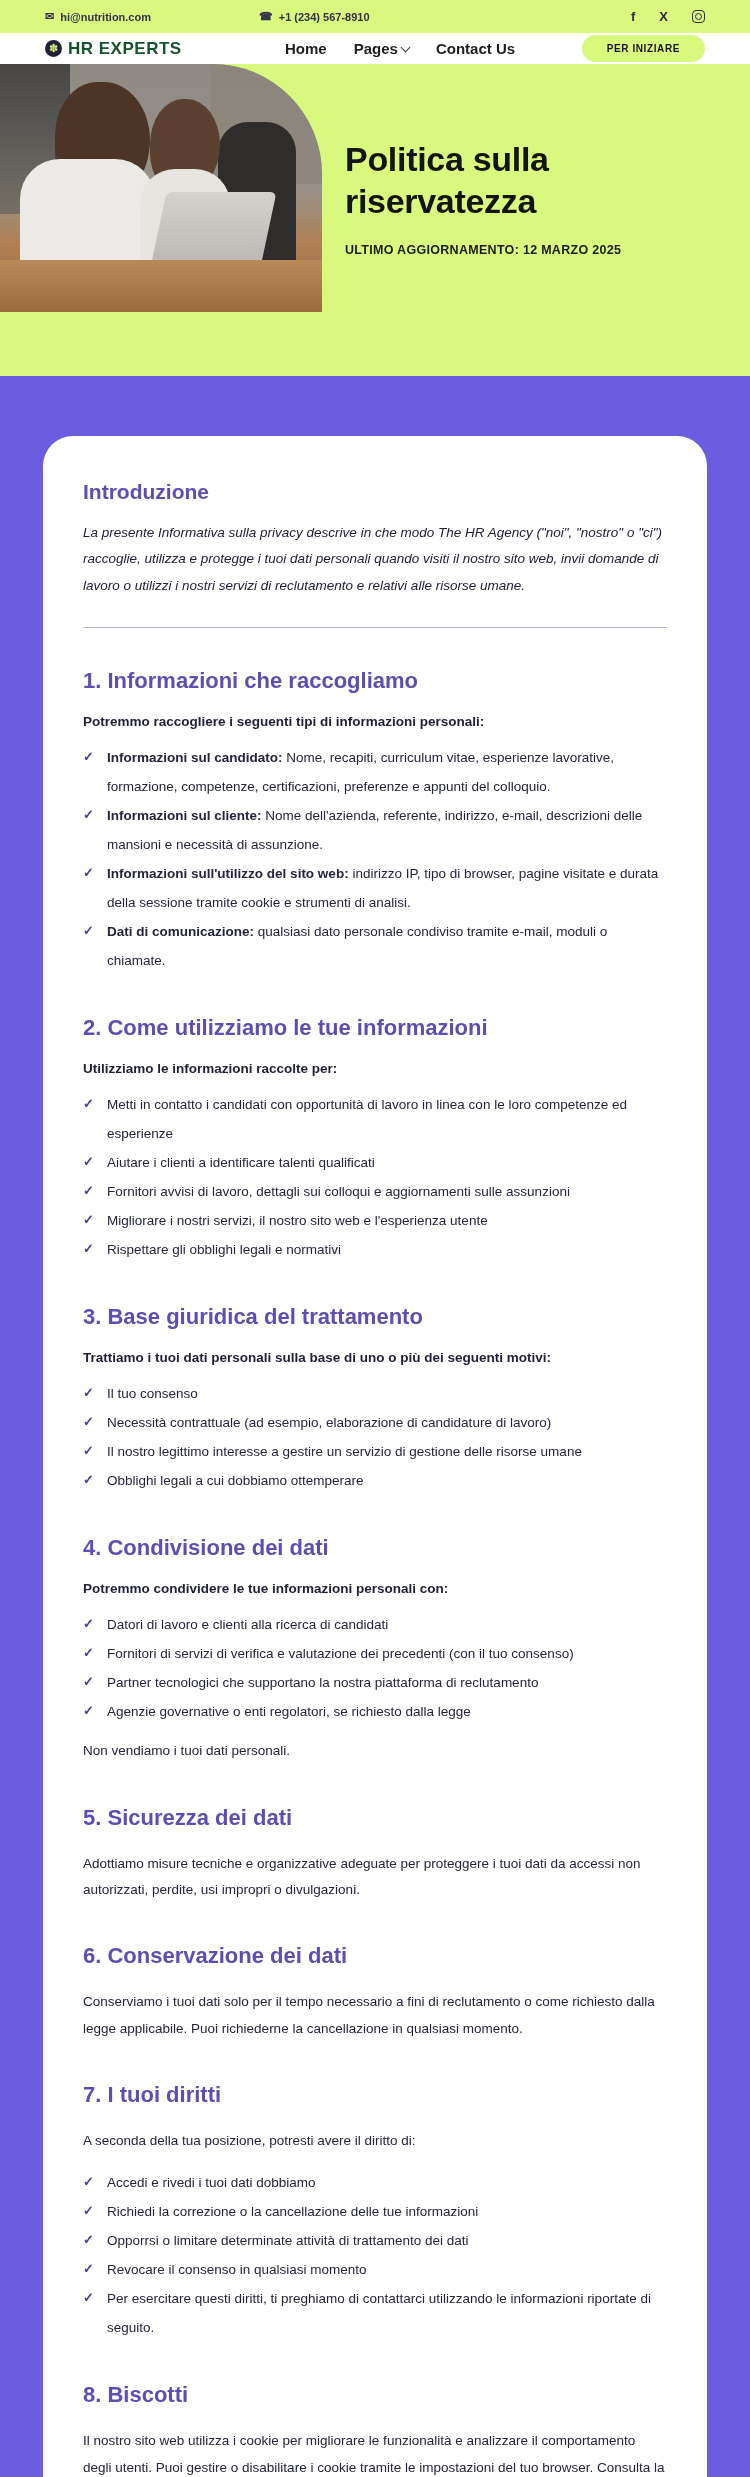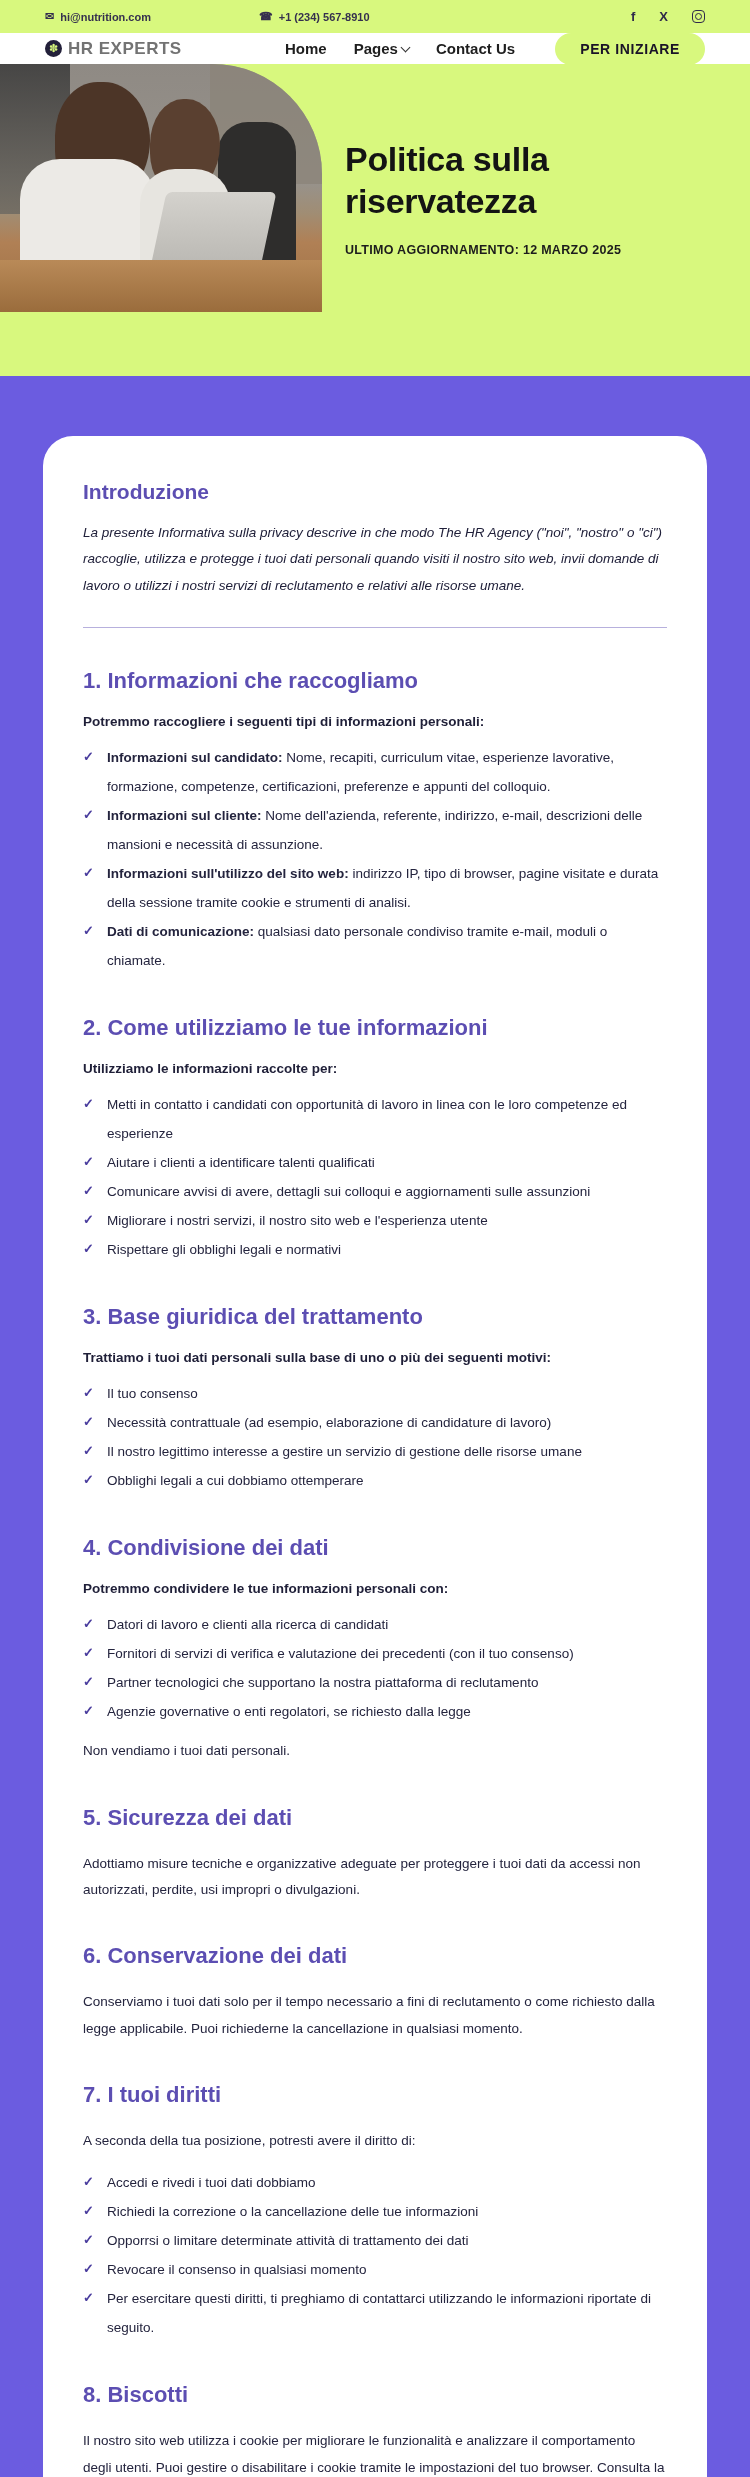--- a/index.html
+++ b/index.html
@@ -13,27 +13,27 @@
   .topbar-phone{margin-left:108px;}
   .topbar-social{margin-left:auto;display:flex;align-items:center;gap:24px;}
   .glyph{font-weight:bold;}
   .social-glyph{font-size:13px;font-weight:bold;color:#2f2a4a;}
   .insta{width:11px;height:11px;border:1.6px solid #2f2a4a;border-radius:4px;display:inline-block;position:relative;}
   .insta::after{content:"";position:absolute;inset:2px;border:1.4px solid #2f2a4a;border-radius:50%;}
 
   
   .header{background:#ffffff;height:31px;display:flex;align-items:center;padding:0 45px;box-sizing:border-box;position:relative;}
   .logo{display:flex;align-items:center;gap:6px;}
-  .logo-text{font-size:17px;font-weight:bold;color:#737373;letter-spacing:0.5px;}
+  .logo-text{font-size:17px;font-weight:bold;color:#14532d;letter-spacing:0.5px;}
   .logo-badge{width:17px;height:17px;border-radius:50%;background:#23203a;display:flex;align-items:center;justify-content:center;
               color:#d8f87e;font-size:11px;line-height:1;}
   .nav{position:absolute;left:285px;display:flex;align-items:center;gap:27px;font-size:15px;font-weight:bold;color:#1e1e1e;}
   .nav-item{display:flex;align-items:center;gap:4px;cursor:pointer;}
   .chev{width:6px;height:6px;border-right:1.5px solid #333;border-bottom:1.5px solid #333;transform:rotate(45deg);margin-top:-3px;}
-  .cta{margin-left:auto;background:#d8f87e;border-radius:16px;padding:8px 25px;font-size:14px;font-weight:bold;
+  .cta{margin-left:auto;background:#d8f87e;border-radius:16px;padding:8px 25px;font-size:10px;font-weight:bold;
        letter-spacing:0.6px;color:#191327;cursor:pointer;text-align:center;}
 
   
   .hero{position:relative;height:312px;background:#d8f87e;}
   .hero-photo{position:absolute;left:0;top:0;width:322px;height:248px;border-radius:0 110px 0 0;overflow:hidden;
               background:linear-gradient(180deg,#8f8a84 0%,#97928b 48%,#a08d74 60%,#b08055 72%,#9c6f42 100%);}
   .ph{position:absolute;}
   .ph-window{left:0;top:0;width:70px;height:150px;background:linear-gradient(180deg,#3a3a3a,#6e6a62);opacity:.85;}
   .ph-board{left:210px;top:0;width:120px;height:120px;background:#8a8378;opacity:.7;}
   .ph-chair{left:218px;top:58px;width:78px;height:150px;background:#2e2d2c;border-radius:30px 30px 10px 10px;}
@@ -171,21 +171,21 @@
                   <span class="b-text"><span>Metti in contatto i candidati con opportunità di lavoro in linea con le loro competenze ed esperienze</span></span>
                 </li>
 
                 <li class="bullet">
                   <span class="check">✓</span>
                   <span class="b-text"><span>Aiutare i clienti a identificare talenti qualificati</span></span>
                 </li>
 
                 <li class="bullet">
                   <span class="check">✓</span>
-                  <span class="b-text"><span>Comunicare avvisi di avere, dettagli sui colloqui e aggiornamenti sulle assunzioni</span></span>
+                  <span class="b-text"><span>Fornitori avvisi di lavoro, dettagli sui colloqui e aggiornamenti sulle assunzioni</span></span>
                 </li>
 
                 <li class="bullet">
                   <span class="check">✓</span>
                   <span class="b-text"><span>Migliorare i nostri servizi, il nostro sito web e l'esperienza utente</span></span>
                 </li>
 
                 <li class="bullet">
                   <span class="check">✓</span>
                   <span class="b-text"><span>Rispettare gli obblighi legali e normativi</span></span>

